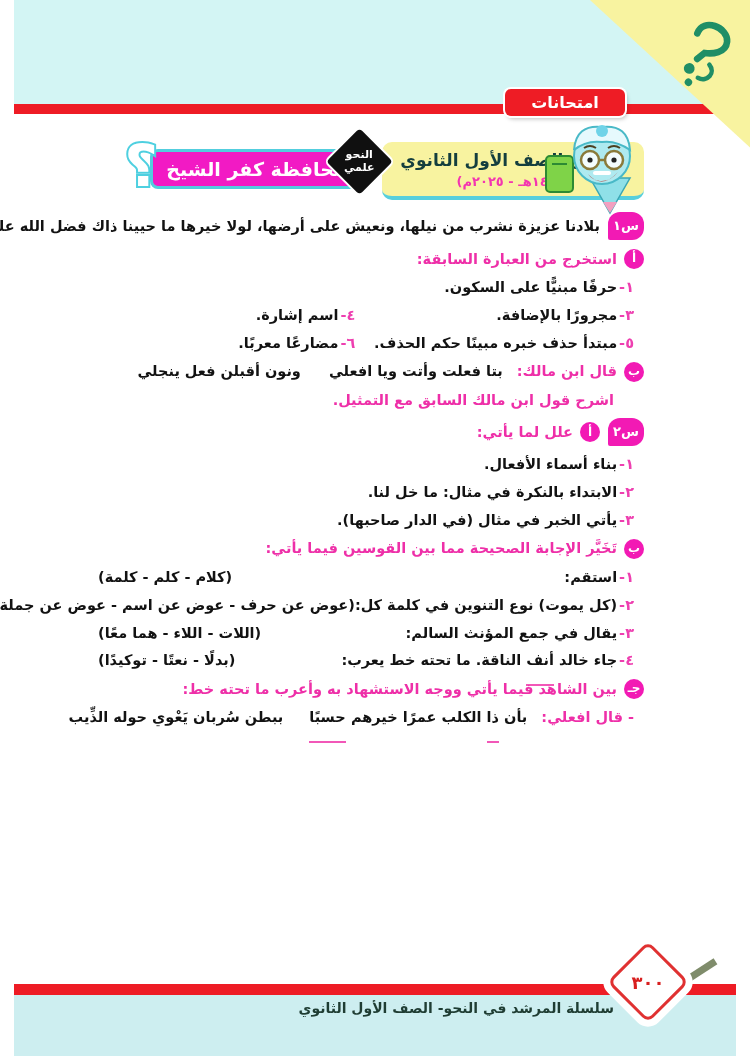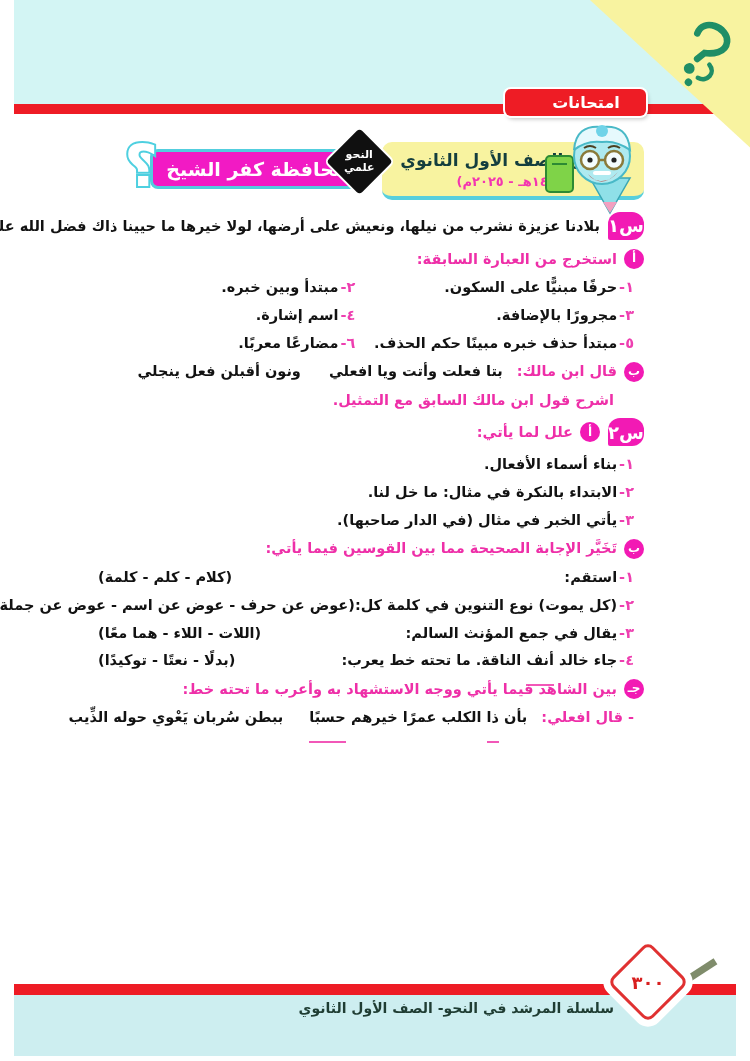--- a/index.html
+++ b/index.html
@@ -8,21 +8,20 @@
     font-family:"DejaVu Sans", sans-serif;overflow:hidden;
   }
   
   .top-band{position:absolute;left:14px;right:14px;top:0;height:104px;background:#d3f5f4;}
   .red-line{position:absolute;left:14px;right:14px;top:104px;height:10px;background:#ee1c25;z-index:2;}
   .exams-label{
     position:absolute;left:505px;top:89px;width:120px;height:27px;background:#ee1c25;
     border-radius:6px;color:#fff;display:flex;align-items:center;justify-content:center;
     font-size:16px;font-weight:bold;z-index:6;box-shadow:0 0 0 2px #fff,2px 3px 4px rgba(0,0,0,.25);
     direction:rtl;
-    padding-left:21px;
   }
   .corner-ribbon{
     position:absolute;top:0;right:0;width:165px;height:152px;background:#f8f3a0;
     clip-path:polygon(3% 0,100% 0,100% 97%);z-index:4;
   }
   .ribbon-edge{
     position:absolute;left:566px;top:68px;width:214px;height:4px;background:#2f9e70;
     transform:rotate(43.5deg);z-index:3;border-radius:2px;
   }
   .corner-ornament{position:absolute;right:22px;top:12px;z-index:5;transform:rotate(36deg);}
@@ -52,21 +51,21 @@
   .gov-qmark{position:absolute;left:112px;top:128px;z-index:3;}
   
   .content{
     position:absolute;top:212px;right:106px;left:98px;direction:rtl;color:#121212;
     font-size:14.5px;font-weight:bold;line-height:1.3;
   }
   .line{margin-bottom:9px;white-space:nowrap;}
   .q-bubble{
     display:inline-flex;width:36px;height:28px;background:#f21ab4;color:#fff;
     border-radius:12px 12px 12px 2px;align-items:center;justify-content:center;
-    font-size:18px;font-weight:bold;margin-left:8px;vertical-align:middle;flex-shrink:0;
+    font-size:13px;font-weight:bold;margin-left:8px;vertical-align:middle;flex-shrink:0;
   }
   .abc{
     display:inline-flex;width:20px;height:20px;border-radius:50%;background:#f21ab4;color:#fff;
     font-size:12px;font-weight:bold;align-items:center;justify-content:center;margin-left:7px;
     vertical-align:middle;flex-shrink:0;
   }
   .pink{color:#ee2fa8;}
   .num{color:#ee3fb0;margin-left:2px;}
   .row{display:flex;align-items:center;}
   .pair{display:flex;}
@@ -155,21 +154,20 @@
     <span>بلادنا عزيزة نشرب من نيلها، ونعيش على أرضها، لولا خيرها ما حيينا ذاك فضل الله علينا.</span>
   </div>
 
   <div class="line row">
     <span class="abc">أ</span>
     <span class="pink">استخرج من العبارة السابقة:</span>
   </div>
 
   <div class="line pair indent">
     <span class="col-r"><span class="num">١-</span><span>حرفًا مبنيًّا على السكون.</span></span>
-    <span class="col-l"><span class="num">٢-</span><span>مبتدأ وبين خبره.</span></span>
   </div>
   <div class="line pair indent">
     <span class="col-r"><span class="num">٣-</span><span>مجرورًا بالإضافة.</span></span>
     <span class="col-l"><span class="num">٤-</span><span>اسم إشارة.</span></span>
   </div>
   <div class="line pair indent">
     <span class="col-r"><span class="num">٥-</span><span>مبتدأ حذف خبره مبينًا حكم الحذف.</span></span>
     <span class="col-l"><span class="num">٦-</span><span>مضارعًا معربًا.</span></span>
   </div>
 

